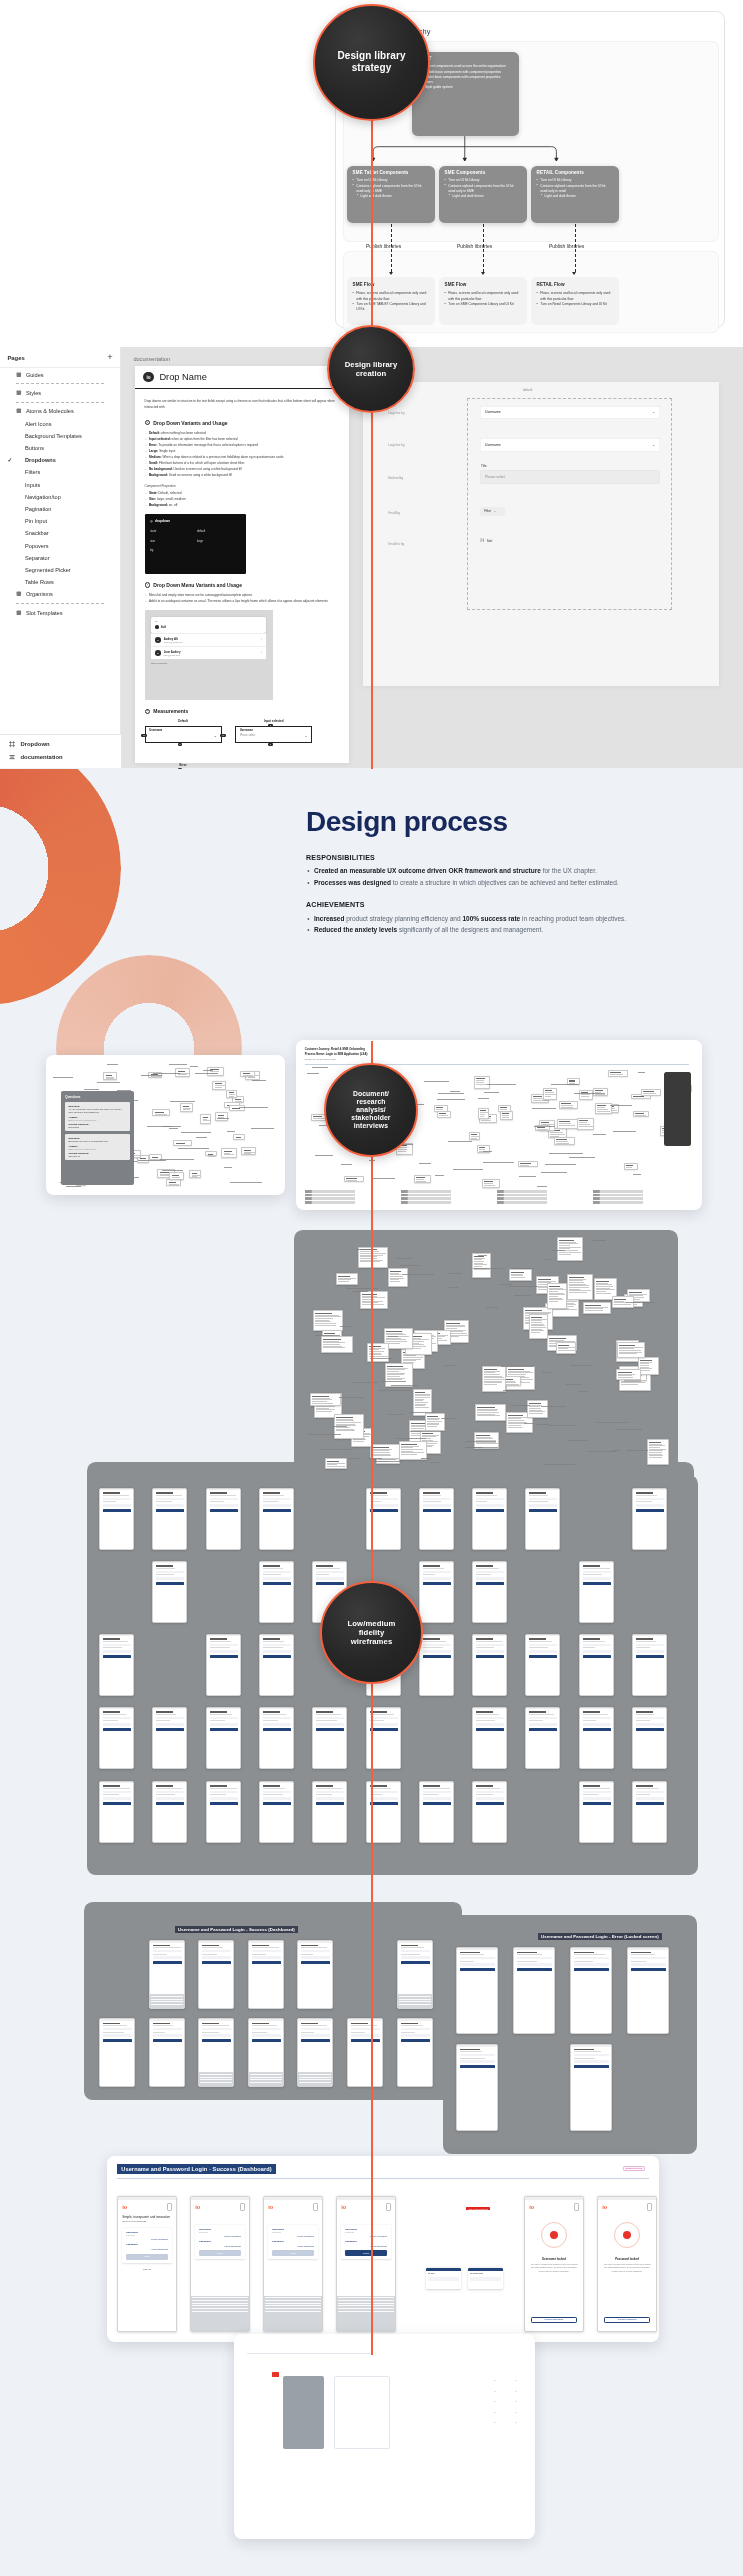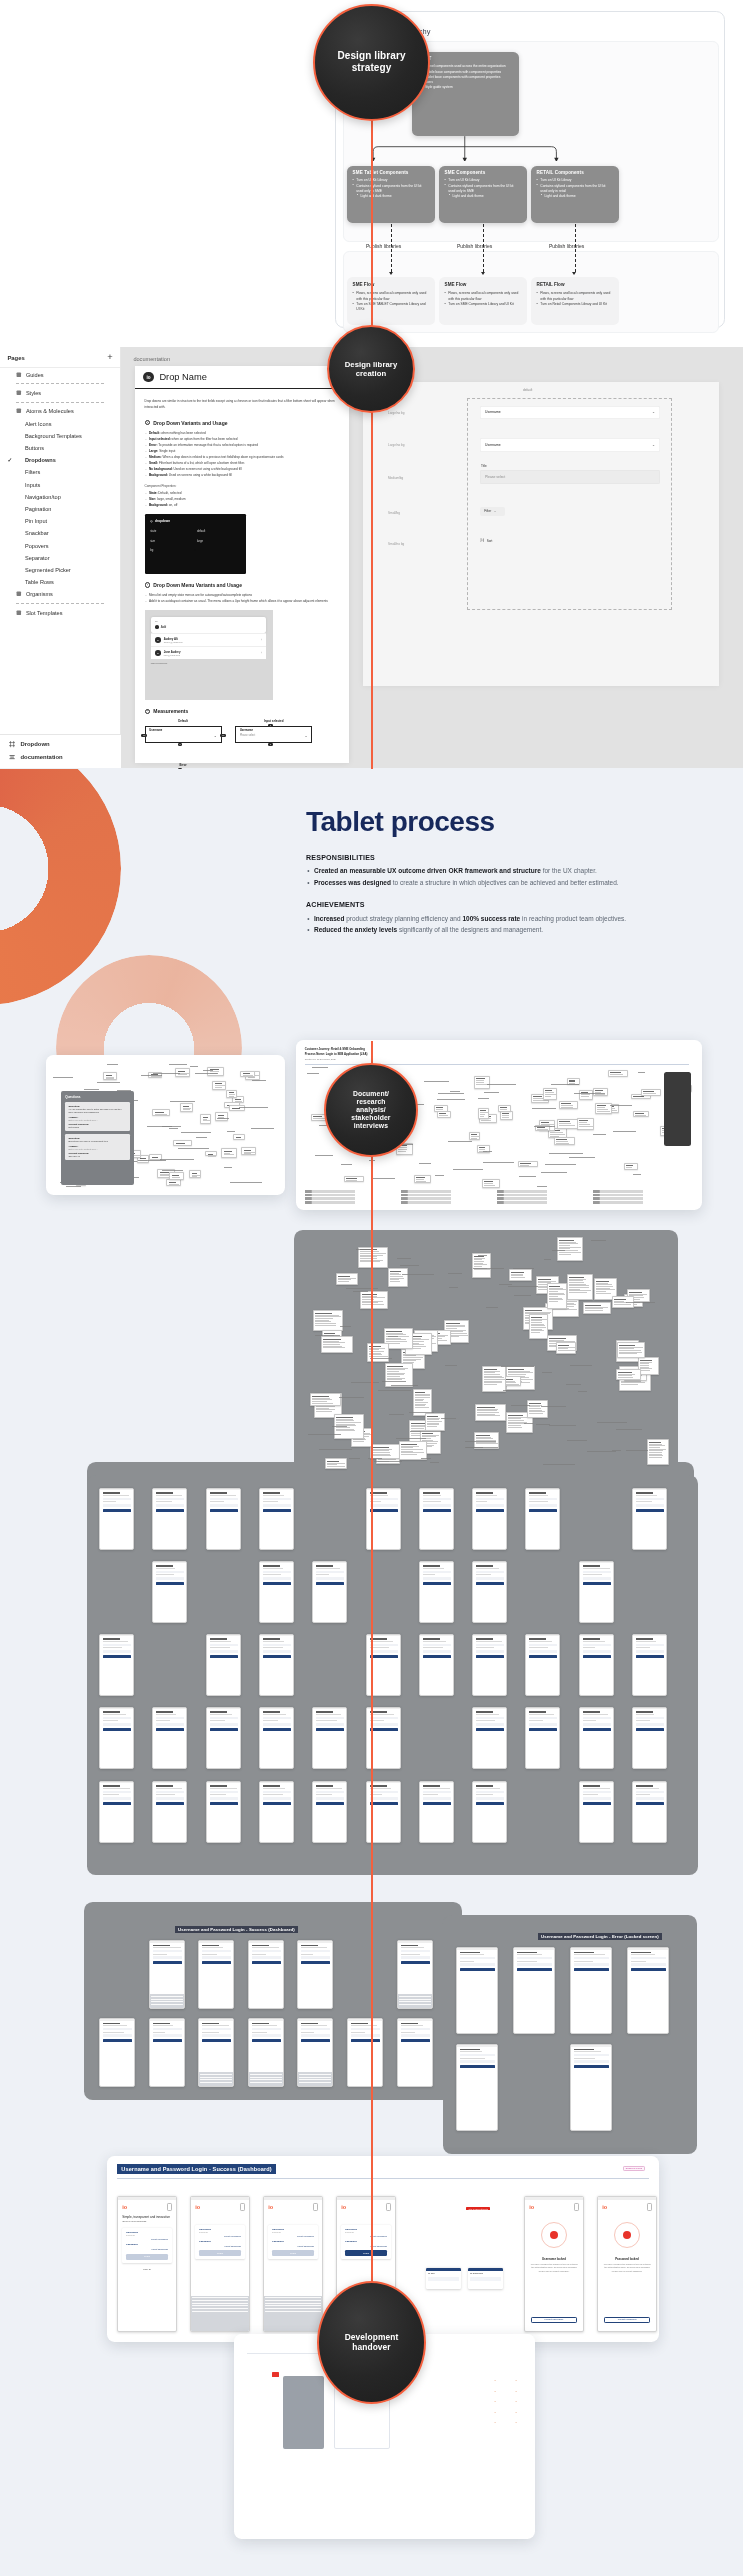--- a/index.html
+++ b/index.html
@@ -652,21 +652,21 @@
             </div>
           </div>
         </div>
       </div>
     </div>
   </section>
 
   <section id="sec-process">
     <div class="deco-ring"></div>
     <div class="proc-inner">
-      <h1 class="proc-title">Tablet process</h1>
+      <h1 class="proc-title">Design process</h1>
 
       <h2 class="proc-sub">RESPONSIBILITIES</h2>
       <ul class="proc-list">
         <li>
           <b>Created an measurable UX outcome driven OKR framework and structure</b><span> for the UX chapter.</span>
         </li>
         <li>
           <b>Processes was designed</b><span> to create a structure in which objectives can be achieved and better estimated.</span>
         </li>
       </ul>
@@ -2537,19 +2537,20 @@
     <span style="white-space:pre-line;">Design library
 creation</span>
   </div>
   <div class="milestone" style="left:324px;top:1063px;width:94px;height:94px;font-size:6.8px;">
     <span style="white-space:pre-line;">Document/
 research
 analysis/
 stakeholder
 interviews</span>
   </div>
-  <div class="milestone" style="left:317px;top:2281px;width:109px;height:123px;font-size:8.4px;">
-    <span style="white-space:pre-line;">Development
-handover</span>
+  <div class="milestone" style="left:320px;top:1581px;width:103px;height:103px;font-size:7.7px;">
+    <span style="white-space:pre-line;">Low/medium
+fidelity
+wireframes</span>
   </div>
 
 </div>
 
 
 </body></html>

